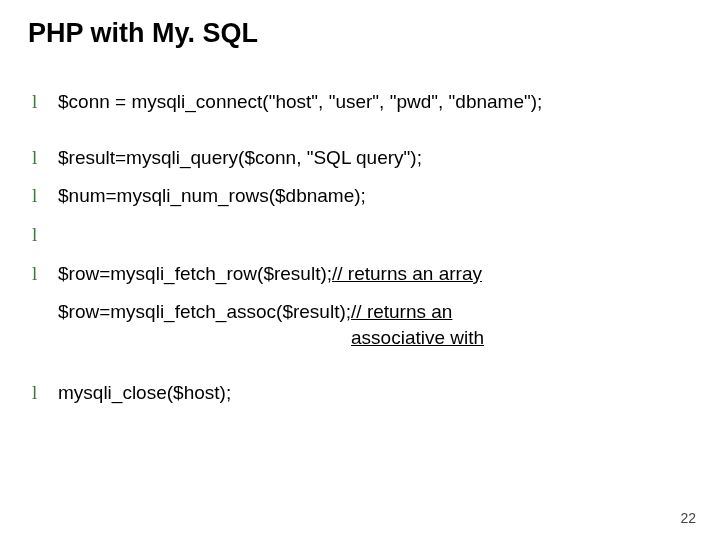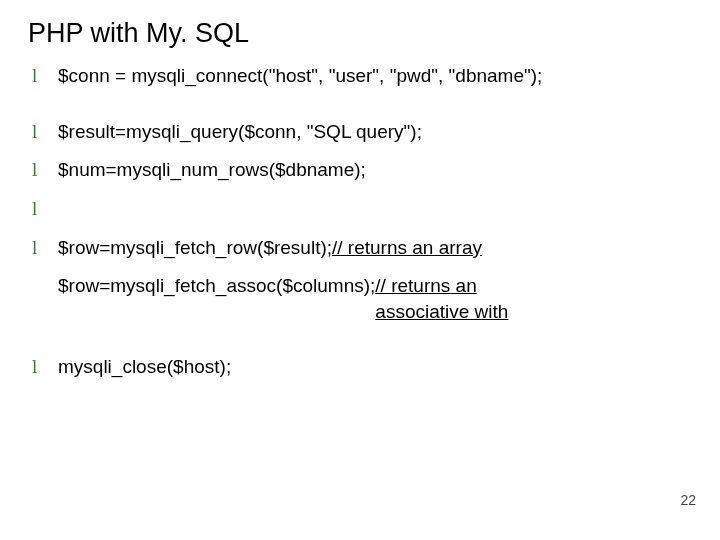--- a/index.html
+++ b/index.html
@@ -14,23 +14,23 @@
   }
   .slide {
     box-sizing: border-box;
     padding: 18px 28px 0 28px;
     width: 100%;
     height: 100%;
     position: relative;
   }
   .title {
     font-size: 27px;
-    font-weight: normal;
+    font-weight: bold;
     color: #000;
-    margin: 0 0 14px 0;
+    margin: 0 0 40px 0;
   }
   .items {
     list-style: none;
     padding: 0;
     margin: 0 0 0 4px;
   }
   .items li {
     display: flex;
     align-items: flex-start;
     font-size: 19px;
@@ -61,21 +61,21 @@
     flex: 0 0 auto;
     white-space: pre;
     text-decoration: underline;
   }
   .spacer {
     flex: 0 0 auto;
   }
   .page-num {
     position: absolute;
     right: 24px;
-    bottom: 32px;
+    bottom: 14px;
     font-size: 14px;
     color: #444;
   }
 </style>
 </head>
 <body>
 
 <div class="slide">
   <h1 class="title">PHP with My. SQL</h1>
   <ul class="items">
@@ -95,21 +95,21 @@
         <span class="bullet">l</span>
       </li>
       <li>
         <span class="bullet">l</span>
         <span class="row-text">$row=mysqli_fetch_row($result);</span>
         <span class="spacer">          </span>
         <span class="row-comment">// returns an array</span>
       </li>
       <li>
         <span class="bullet hidden">l</span>
-        <span class="row-text">$row=mysqli_fetch_assoc($columns);</span>
+        <span class="row-text">$row=mysqli_fetch_assoc($result);</span>
         <span class="spacer">      </span>
         <span class="row-comment">// returns an
 associative with</span>
       </li>
       <li class="gap-above">
         <span class="bullet">l</span>
         <span class="row-text">mysqli_close($host);</span>
       </li>
     </ul>
   <div class="page-num">22</div>

